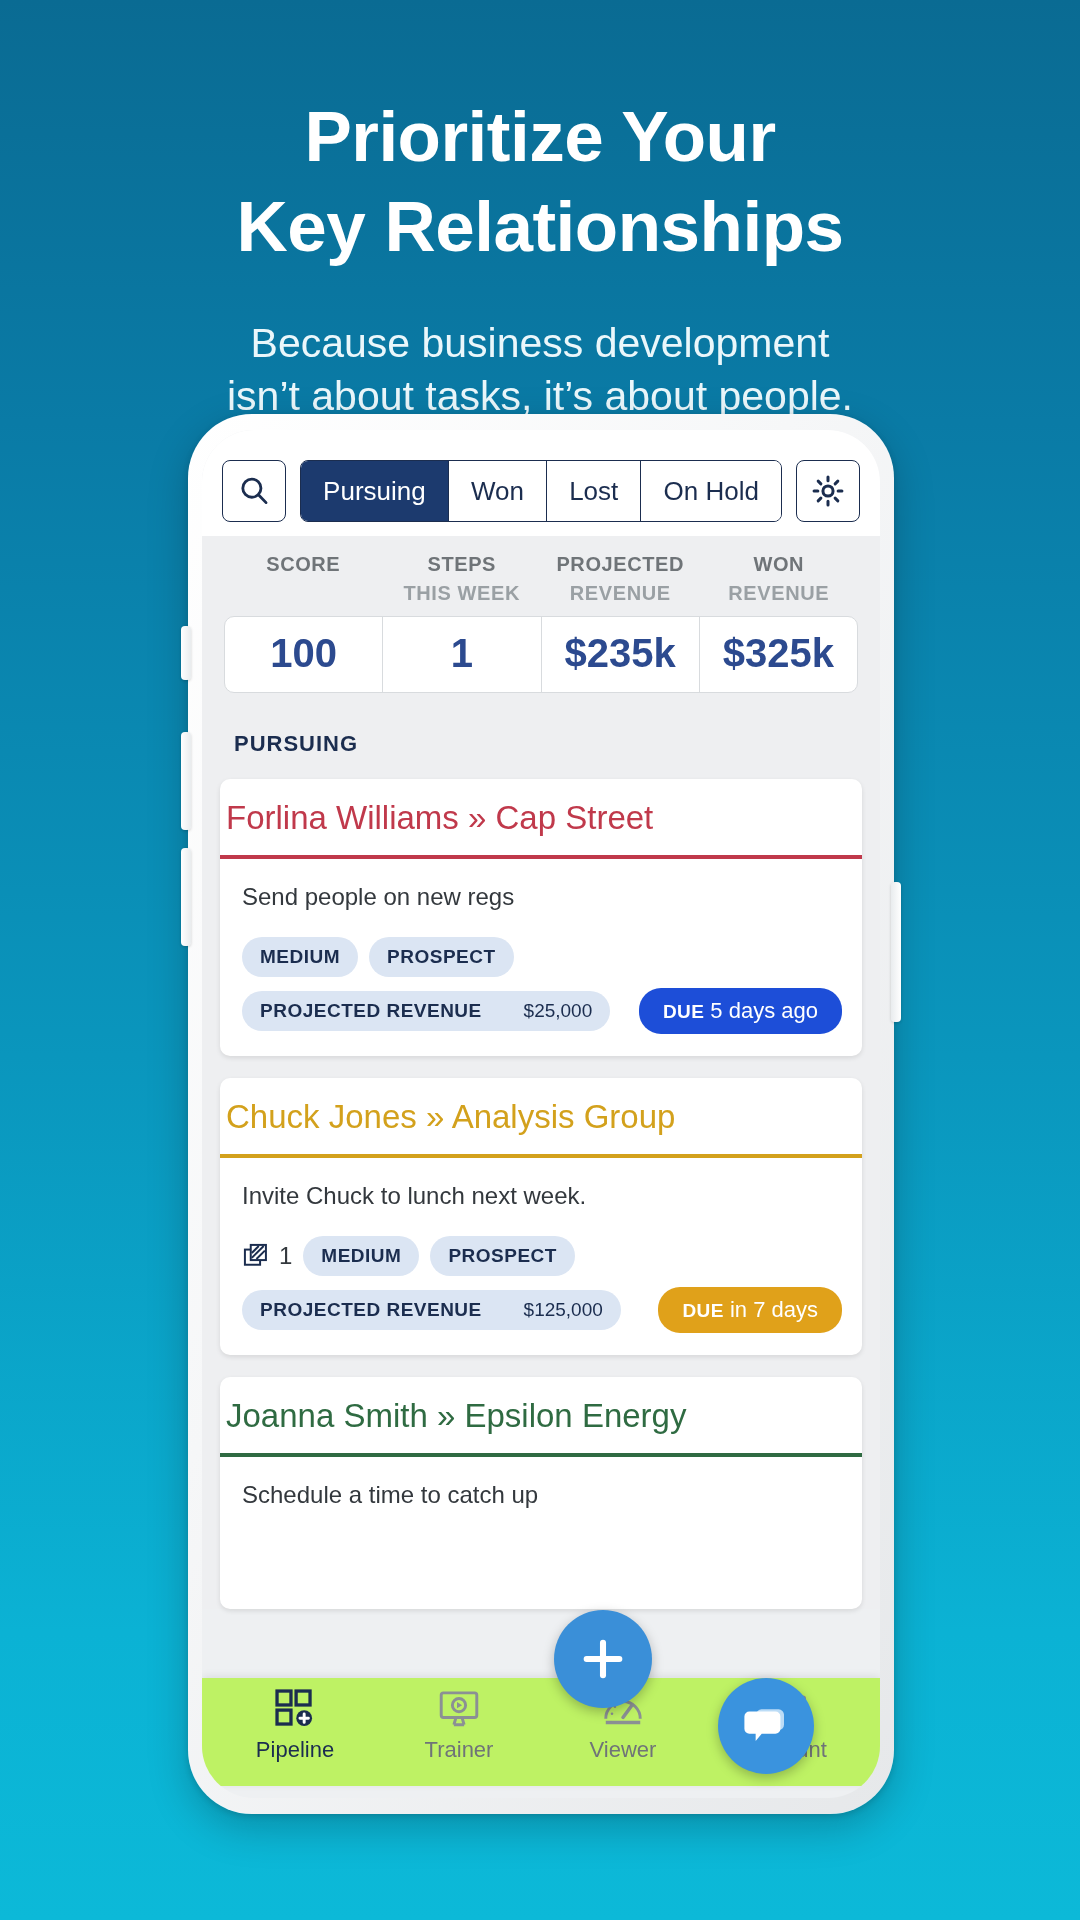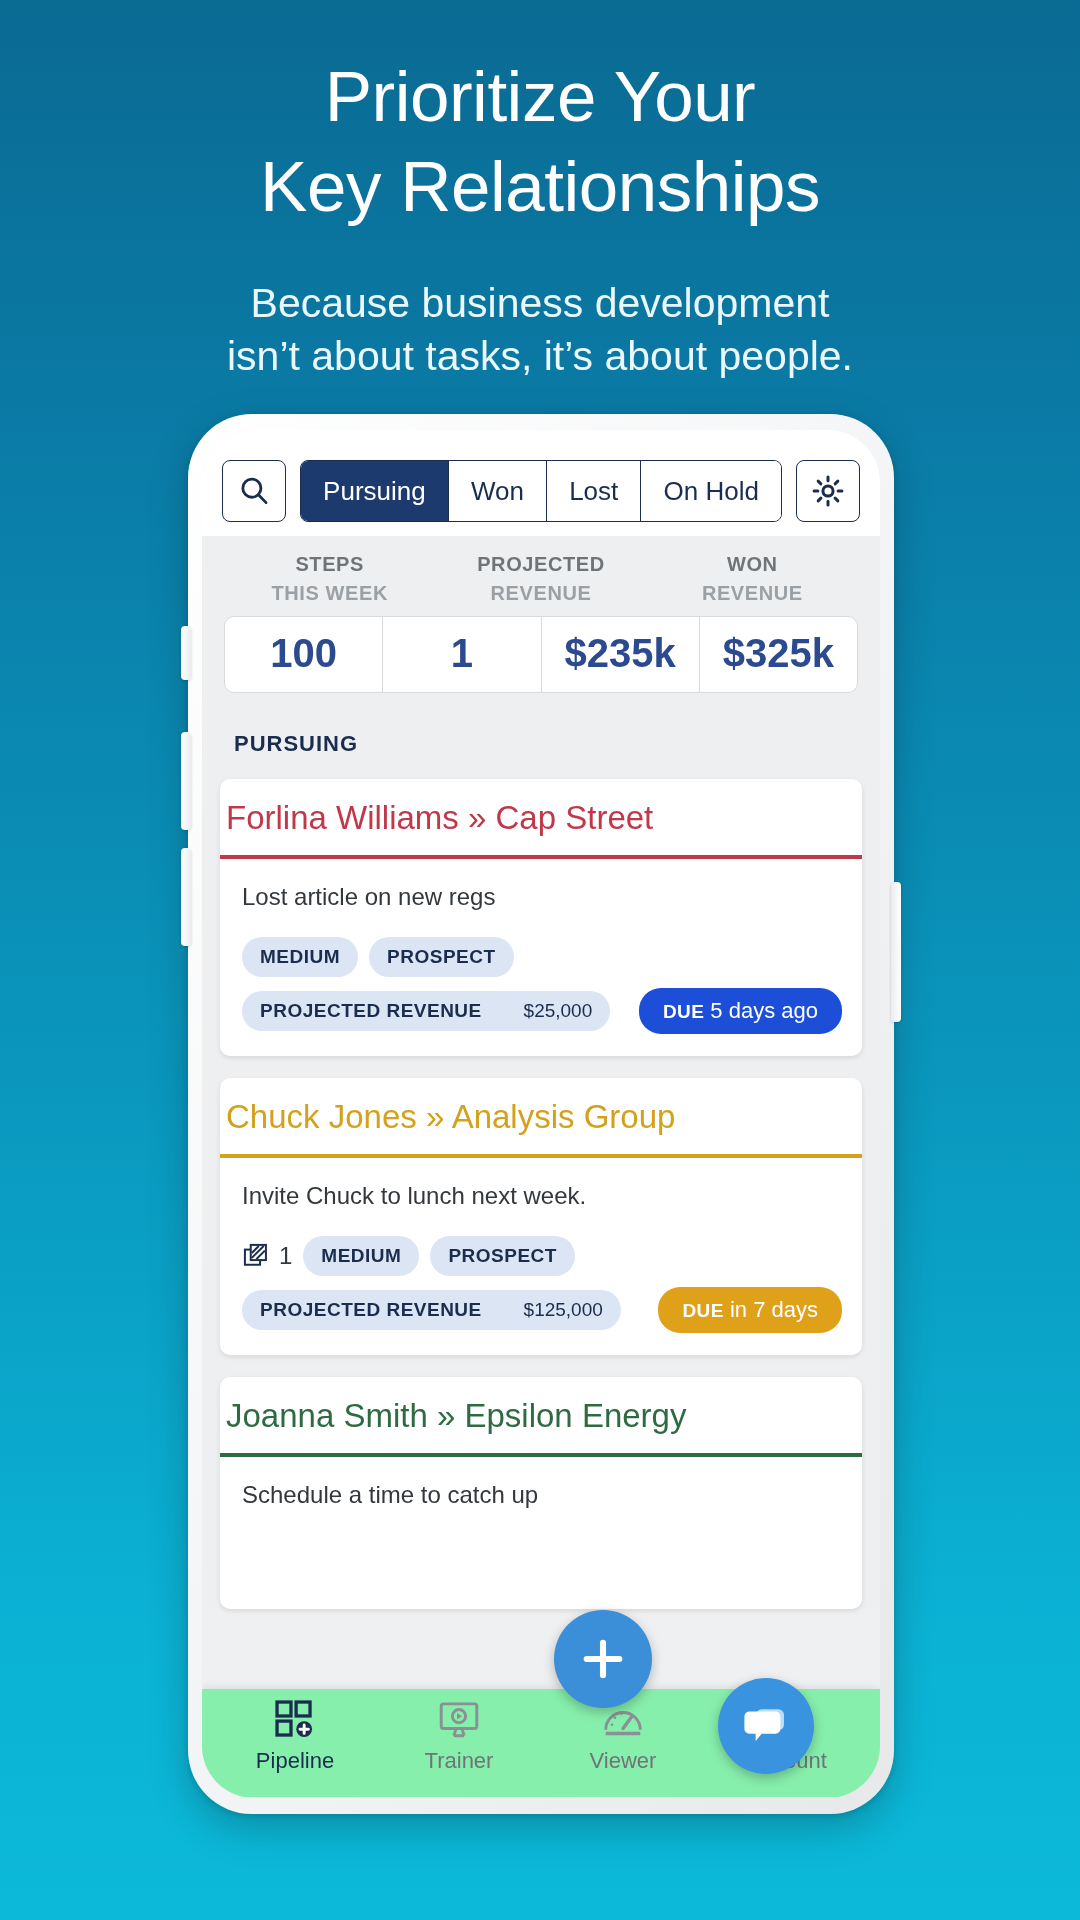--- a/index.html
+++ b/index.html
@@ -8,24 +8,24 @@
     font-family: "Liberation Sans", sans-serif;
     background: linear-gradient(180deg, #0a6b93 0%, #0a7ba6 22%, #0a96bd 55%, #0bb2d4 85%, #0cb9d8 100%);
     position: relative;
   }
 
   
   .hero { position:absolute; top:0; left:0; width:1080px; text-align:center; }
   .hero-title {
     color:#ffffff;
     font-size:71px;
-    font-weight:normal;
+    font-weight:bold;
     line-height:1.27;
     letter-spacing:-0.5px;
-    padding-top:52px;
+    padding-top:92px;
   }
   .hero-sub {
     color:#eaf7fb;
     font-size:41px;
     line-height:1.28;
     padding-top:45px;
     font-weight:400;
   }
 
   
@@ -163,23 +163,23 @@
     white-space:nowrap;
   }
   .due b { font-size:19px; letter-spacing:0.4px; }
   .due-red { background:#1d4ed8; }
   .due-amber { background:#e0a11a; }
   .copies { display:flex; align-items:center; gap:9px; }
   .copies .cnt { font-size:24px; color:#33383d; }
 
   
   .bottomnav {
-    position:absolute; left:0; bottom:1px;
+    position:absolute; left:0; bottom:12px;
     width:678px; height:108px;
-    background:#86efac;
+    background:#bef264;
     display:flex; align-items:flex-start; justify-content:center;
     gap:56px; padding-top:9px;
     box-shadow:0 -2px 8px rgba(0,0,0,0.08);
   }
   .nav-item { width:108px; text-align:center; }
   .nav-item .lbl { font-size:22px; color:#6f7478; margin-top:2px; display:block; }
   .nav-item.active .lbl { color:#1b2d4f; }
 
   
   .fab-add {
@@ -241,20 +241,23 @@
         <svg width="38" height="38" viewBox="0 0 24 24" fill="none" stroke="#1b2d4f" stroke-width="1.9" stroke-linecap="round">
           <circle cx="12" cy="12" r="3.2"></circle>
           <path d="M12 3.2v2.4M12 18.4v2.4M3.2 12h2.4M18.4 12h2.4M5.8 5.8l1.7 1.7M16.5 16.5l1.7 1.7M18.2 5.8l-1.7 1.7M7.5 16.5l-1.7 1.7"></path>
         </svg>
       </div>
     </div>
 
     <div class="stats">
       <div class="stats-head">
         <div>
+          <span>SCORE</span>
+        </div>
+        <div>
           <span>STEPS</span><br>
           <span class="sub">THIS WEEK</span>
         </div>
         <div>
           <span>PROJECTED</span><br>
           <span class="sub">REVENUE</span>
         </div>
         <div>
           <span>WON</span><br>
           <span class="sub">REVENUE</span>
@@ -268,21 +271,21 @@
       </div>
     </div>
 
     <div class="section-label">PURSUING</div>
 
     <div class="cards">
 
       <div class="card">
         <div class="card-title" style="color:#c0394b">Forlina Williams » Cap Street</div>
         <div class="card-rule" style="background:#c0394b"></div>
-        <div class="card-task">Lost article on new regs</div>
+        <div class="card-task">Send people on new regs</div>
         <div class="card-meta">
           <div class="chip-row">
             <span class="chip">MEDIUM</span>
             <span class="chip">PROSPECT</span>
           </div>
           <div class="bottom-row">
             <span class="chip">
               <span>PROJECTED REVENUE</span>
               <span class="amt">$25,000</span>
             </span>

